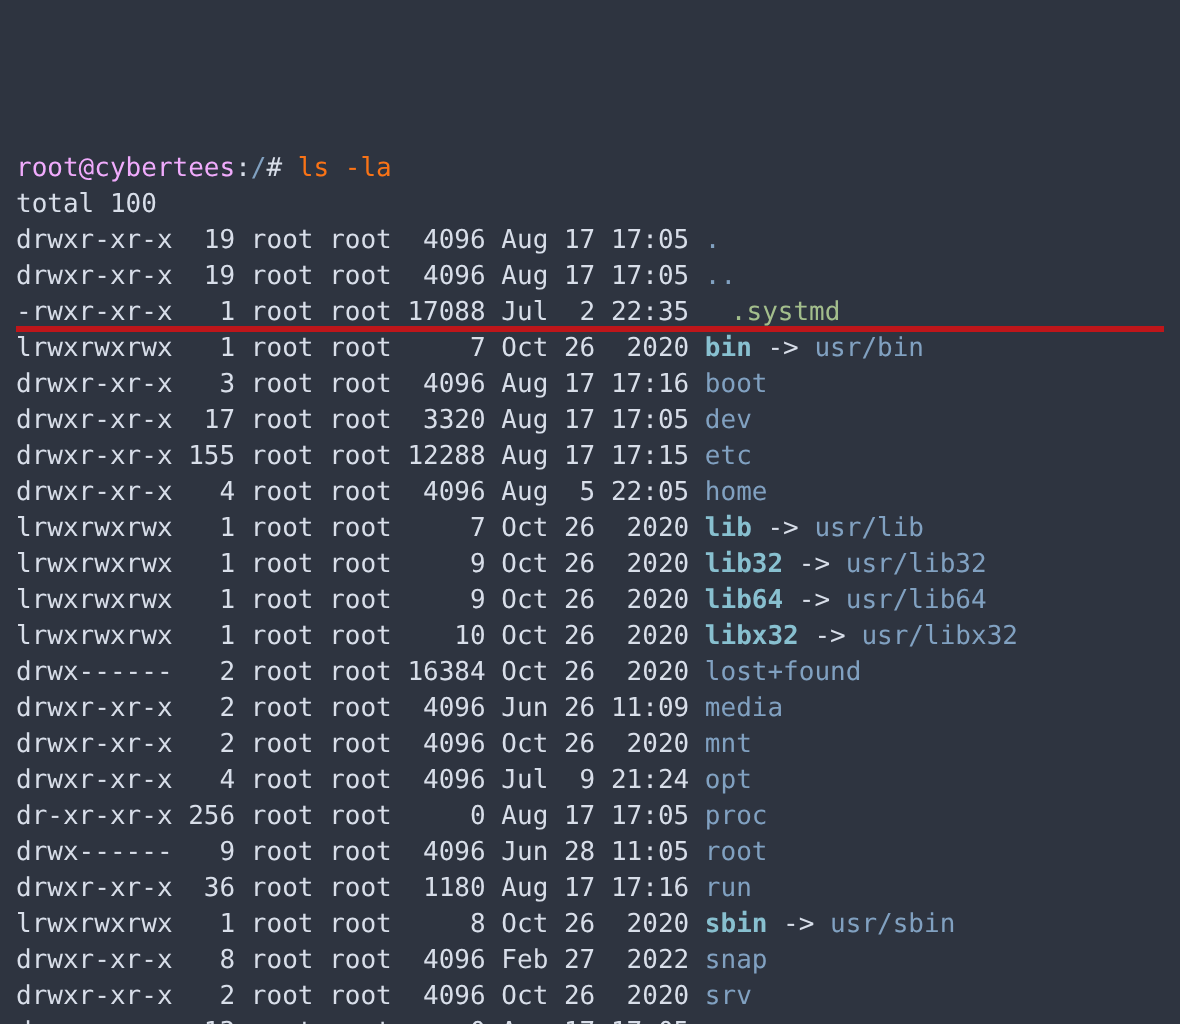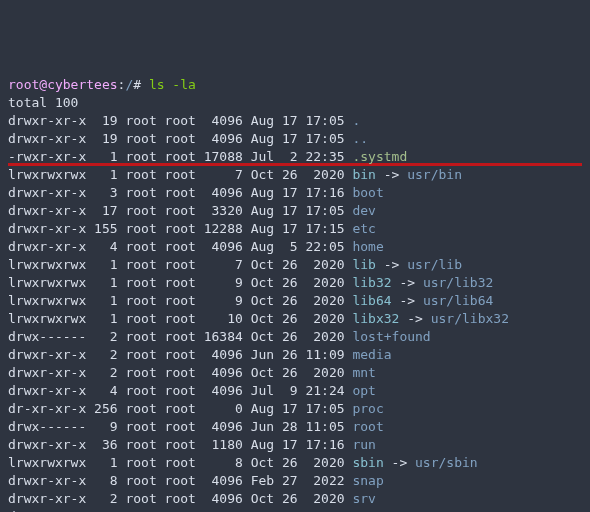--- a/index.html
+++ b/index.html
@@ -11,24 +11,24 @@
     line-height: 18px;
     color: #d8dee9;
     width: 590px;
     box-sizing: border-box;
     overflow: hidden;
     white-space: pre;
   }
   .row { display:block; }
   .c-default { color:#d8dee9; }
   .c-blue    { color:#81a1c1; }
-  .c-cyan    { color:#88c0d0; }
-  .c-green   { color:#a3be8c; }
+  .c-cyan    { color:#88c0d0;font-weight:bold; }
+  .c-green   { color:#a3be8c;margin-left:13px; }
   .c-red     { color:#f0abfc; }
-  .c-cmd     { color:#84cc16;text-align:center; }
+  .c-cmd     { color:#f97316;text-align:center; }
   .underline-red {
     background-image: linear-gradient(#bf161a,#bf161a);
     background-repeat: no-repeat;
     background-position: 0 100%;
     background-size: 100% 3px;
     padding-bottom: 0px;
   }
 </style>
 </head>
 <body>

